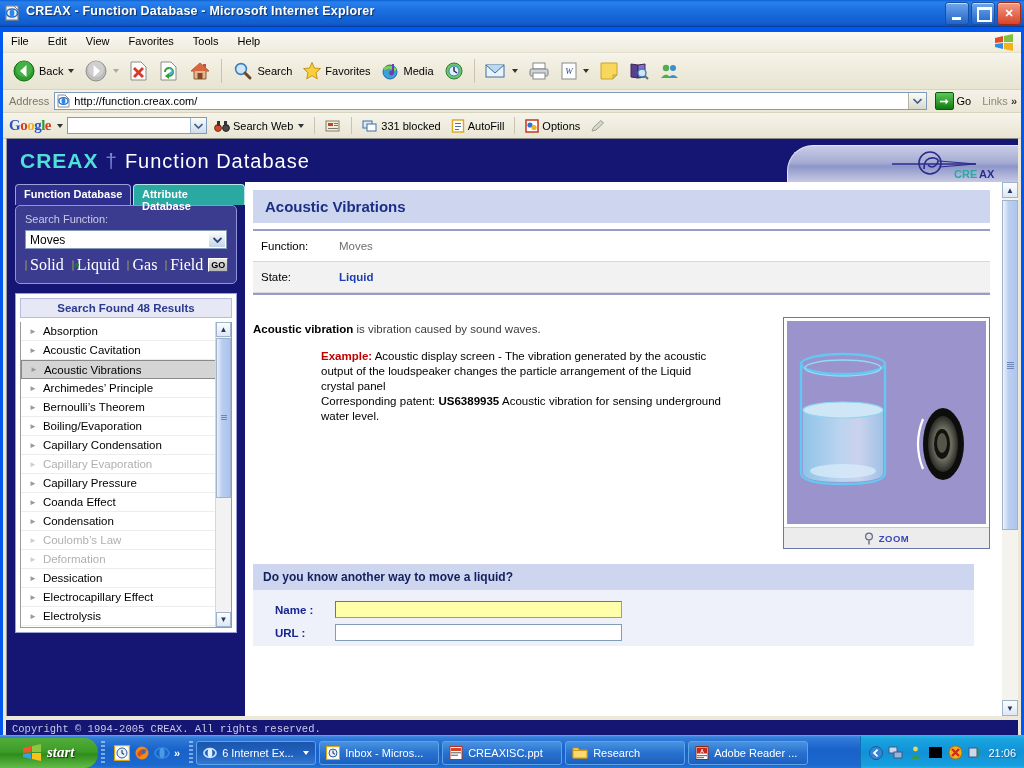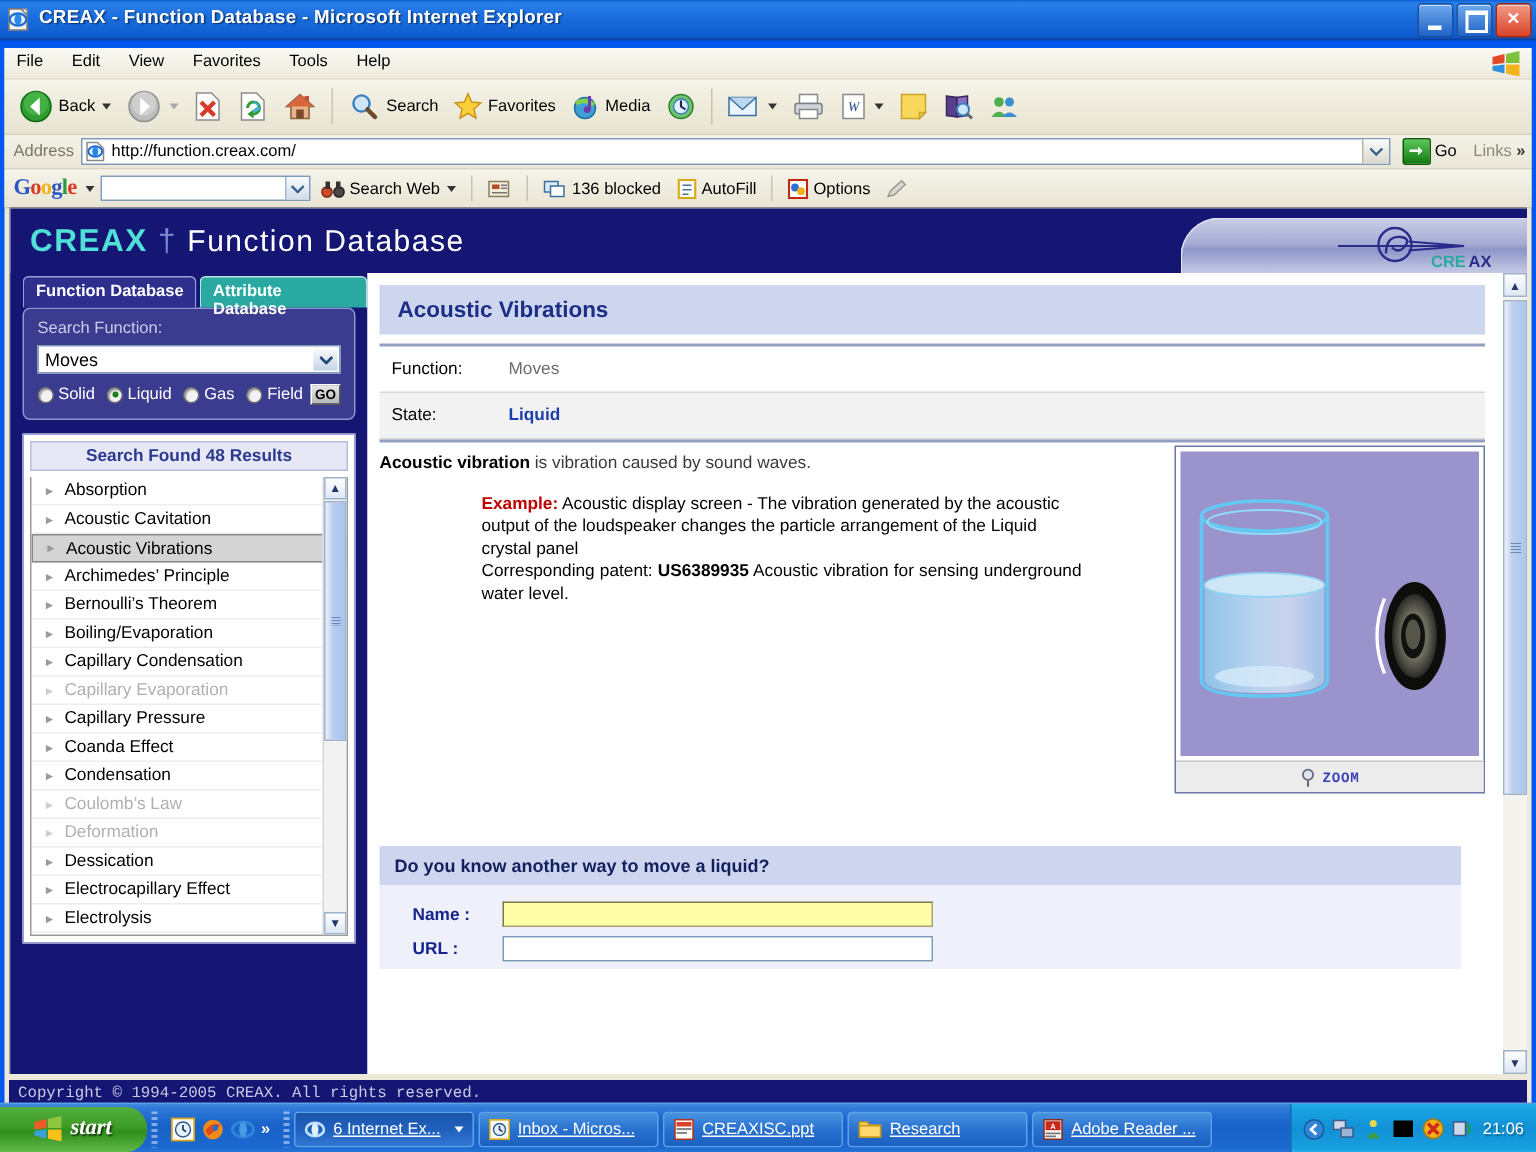--- a/index.html
+++ b/index.html
@@ -109,21 +109,21 @@
     display:flex;align-items:center;padding-left:4px;}
   .selbox .txt{font-size:12px;color:#000;}
   .selbox .adrop{position:absolute;right:1px;top:1px;width:16px;height:15px;
     background:linear-gradient(#fbfbfb,#c6d4e8);display:flex;align-items:center;justify-content:center;}
   .radios{display:flex;align-items:center;gap:3px;margin-top:7px;}
   .radio{width:11px;height:11px;border-radius:50%;background:#f2f2f2;
     border:1px solid #6b6b6b;box-sizing:border-box;position:relative;
     box-shadow:inset 1px 1px 1px rgba(0,0,0,.35);}
   .radio.on::after{content:'';position:absolute;left:2.5px;top:2.5px;width:4px;height:4px;
     border-radius:50%;background:#1a7f1a;}
-  .rlabel{color:#fff;font-size:11px;margin-right:5px;}
+  .rlabel{color:#fff;font-size:16px;margin-right:5px;font-family:Liberation Serif, serif;}
   .gobtn2{margin-left:2px;background:linear-gradient(#e8e8e8,#b6b6b6);border:1px solid #555;
     border-top-color:#fff;border-left-color:#fff;font-size:9px;font-weight:bold;color:#000;
     padding:0px 2px;line-height:12px;}
 
   #resultsbox{margin:9px 8px 0 8px;background:#fff;border:1px solid #9aa0d8;padding:4px;}
   #resultshdr{background:#e6e8f5;border:1px solid #b9bddd;color:#2b3a8f;font-weight:bold;
     font-size:11.5px;text-align:center;padding:3px 0;}
   #resultslist{position:relative;margin-top:4px;height:305px;border:1px solid #9a9a9a;
     border-top:none;overflow:hidden;background:#fff;}
   .lrow{height:19px;display:flex;align-items:center;padding-left:8px;
@@ -148,33 +148,33 @@
   #titlecard{margin:8px 12px 0 8px;background:#ced5ef;padding:8px 12px;}
   #titlecard .t{color:#1c2f86;font-size:15px;font-weight:bold;}
   .divider{margin:6px 12px 0 8px;border-top:2px solid #93a0c4;}
   .frow{margin:0 12px 0 8px;display:flex;align-items:center;height:30px;
     border-bottom:1px solid #d8d8d8;}
   .frow.alt{background:#f2f2f2;}
   .frow .k{width:78px;font-weight:normal;font-size:11.5px;color:#000;padding-left:8px;}
   .frow .v{font-size:11.5px;color:#6e6e6e;}
   .frow .v.link{color:#1c3fae;font-weight:bold;}
 
-  #desc{margin:8px 12px 0 8px;position:relative;}
+  #desc{margin:28px 12px 0 8px;position:relative;}
   #desc .line1{font-size:11.5px;color:#3b3b3b;}
   #desc .line1 b{color:#000;}
   #example{margin:14px 0 0 68px;width:400px;font-size:11.5px;color:#000;line-height:15px;}
   #example .ex{color:#c00000;font-weight:bold;}
   #example .pat{font-weight:bold;}
   #example .just{text-align:justify;}
 
   #imgbox{position:absolute;right:0;top:-6px;width:205px;border:1px solid #6a77a8;background:#fff;}
   #imgbox .pic{height:203px;background:#9b93cc;margin:3px;position:relative;overflow:hidden;}
   #imgbox .zoombar{height:20px;background:#ececec;border-top:1px solid #c8c8c8;
     display:flex;align-items:center;justify-content:center;gap:4px;}
-  #imgbox .zoombar .zt{color:#3b43b8;font-size:9.5px;font-weight:bold;letter-spacing:.5px;font-family:Liberation Mono, monospace;}
+  #imgbox .zoombar .zt{color:#3b43b8;font-size:9.5px;font-weight:bold;letter-spacing:.5px;}
 
   #qbox{position:absolute;left:8px;right:28px;top:382px;}
   #qhdr{background:#ced5ef;padding:6px 10px;color:#12205e;font-weight:bold;font-size:12px;}
   #qform{background:#eef0fa;padding:8px 0 2px 0;}
   .qrow{display:flex;align-items:center;height:23px;padding-left:22px;}
   .qrow .ql{width:60px;color:#16248f;font-weight:bold;font-size:11.5px;}
   .qrow .qi{width:287px;height:17px;box-sizing:border-box;background:#ffffaa;
     border:1px solid #a8a070;border-top-color:#7d7650;border-left-color:#7d7650;}
   .qrow .qi.plain{background:#fff;border:1px solid #7f9db9;}
 
@@ -204,21 +204,21 @@
     text-shadow:1px 1px 1px rgba(0,0,0,.6);font-family:"Liberation Serif",serif;}
   .qlaunch{display:flex;align-items:center;gap:4px;padding:0 6px;height:28px;}
   .qsep{width:4px;height:24px;
     background:repeating-linear-gradient(to bottom,rgba(255,255,255,.45) 0 2px,transparent 2px 4px);
     margin:0 3px;}
   .tbtask{height:24px;min-width:120px;display:flex;align-items:center;gap:5px;padding:0 6px;
     border-radius:3px;margin-right:3px;box-sizing:border-box;
     background:linear-gradient(to bottom,#4a93e0,#2871cf 50%,#1c60c0);
     border:1px solid #5ea2e8;color:#fff;font-size:11px;}
   .tbtask.active{background:linear-gradient(to bottom,#1c56ac,#1f60bd 50%,#3277d2);}
-  .tbtask .ttl{white-space:nowrap;overflow:hidden;text-overflow:ellipsis;text-decoration:underline;}
+  .tbtask .ttl{white-space:nowrap;overflow:hidden;text-overflow:ellipsis;}
   #tray{margin-left:auto;height:33px;display:flex;align-items:center;gap:5px;padding:0 8px;
     background:linear-gradient(to bottom,#29b0e8 0%,#18a3e0 10%,#1291d6 50%,#17a0df 90%,#2fb6ea 100%);
     border-left:1px solid #1070b8;}
   #tray .clock{color:#fff;font-size:11px;text-shadow:1px 1px 1px rgba(0,0,0,.3);}
   .trayico{width:15px;height:15px;}
   svg{display:block;}
 </style>
 </head>
 <body>
 
@@ -471,21 +471,21 @@
         </span>
       </div>
       <div class="gsep"></div>
       <div class="gitem">
         <span>
           <svg width="16" height="14" viewBox="0 0 16 14">
             <rect x="1" y="2" width="9" height="7" fill="#dfe8f5" stroke="#3a6fa0"></rect>
             <rect x="5" y="5" width="9" height="7" fill="#fff" stroke="#3a6fa0"></rect>
           </svg>
         </span>
-        <span>136 blocked</span>
+        <span>331 blocked</span>
       </div>
       <div class="gitem">
         <span>
           <svg width="14" height="14" viewBox="0 0 14 14">
             <rect x="1.5" y="1" width="11" height="12" fill="#fff" stroke="#d8a81a" stroke-width="1.4"></rect>
             <rect x="4" y="4" width="6" height="1" fill="#4a6fa0"></rect>
               <rect x="4" y="7" width="6" height="1" fill="#4a6fa0"></rect>
             <rect x="4" y="10" width="4" height="1" fill="#4a6fa0"></rect>
           </svg>
         </span>

